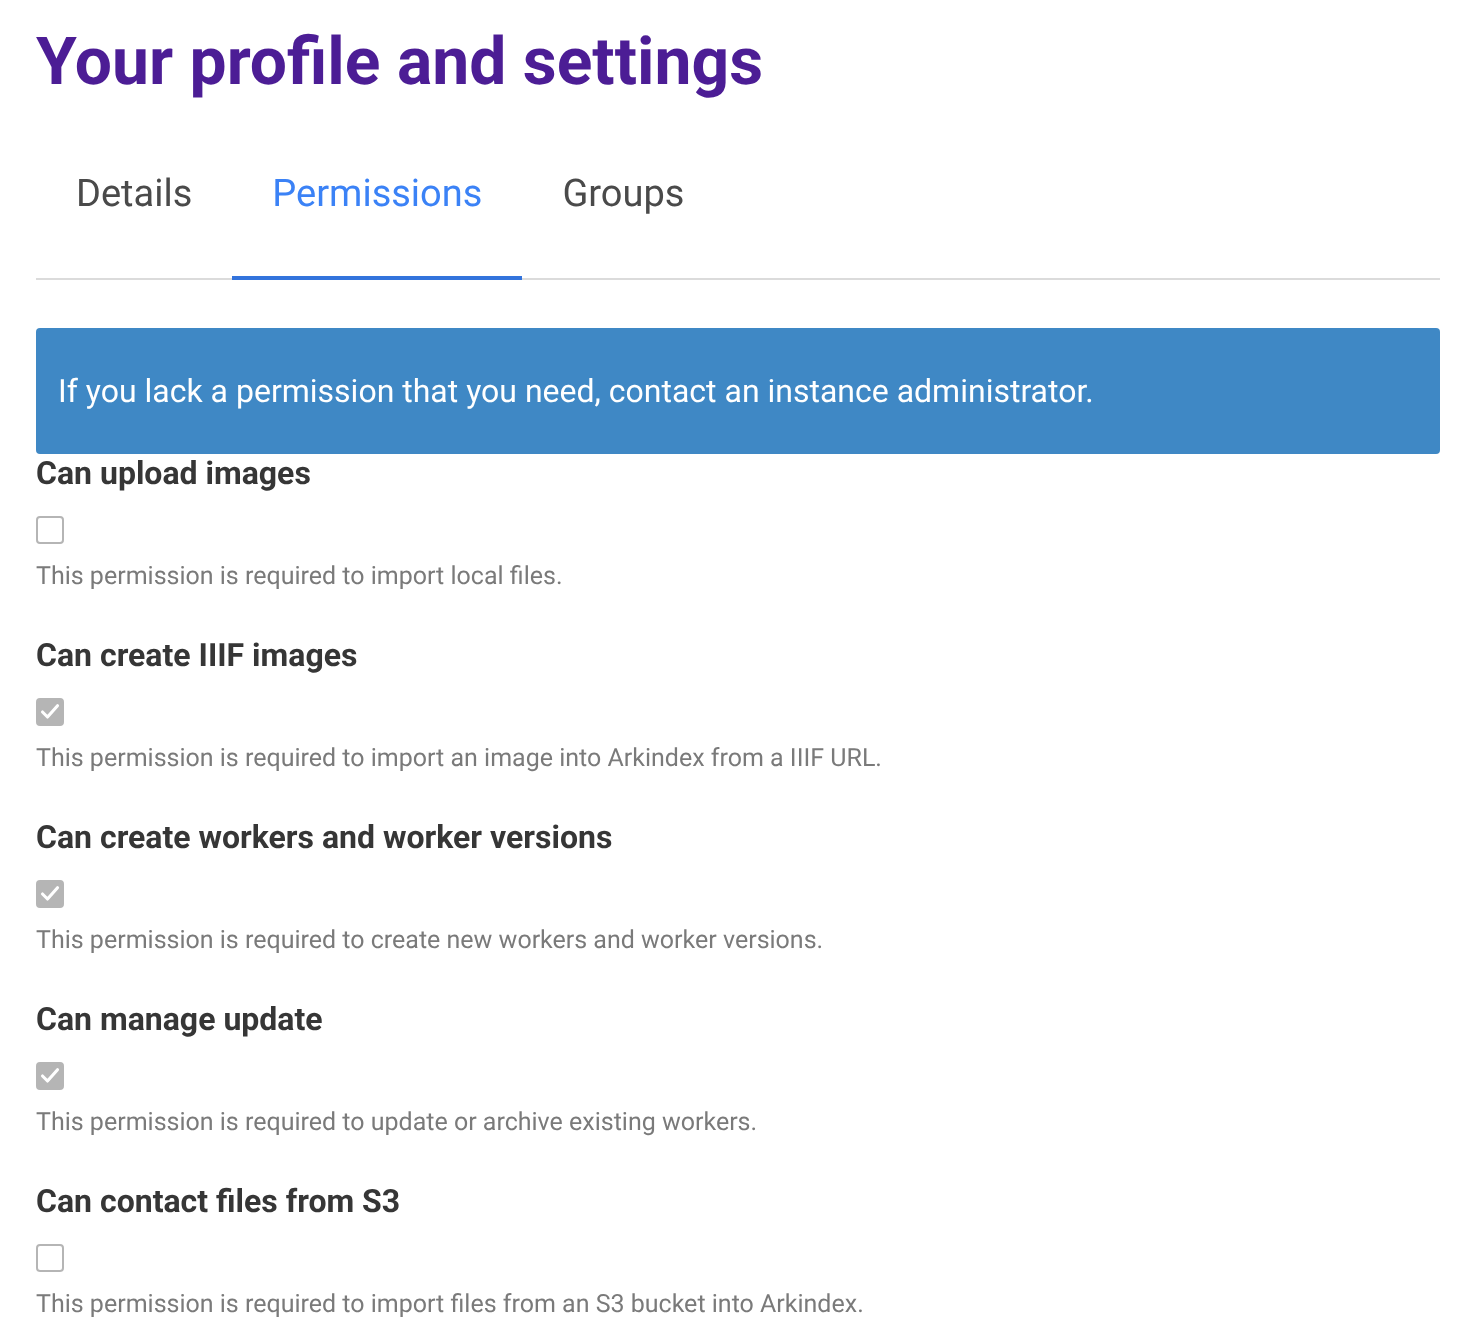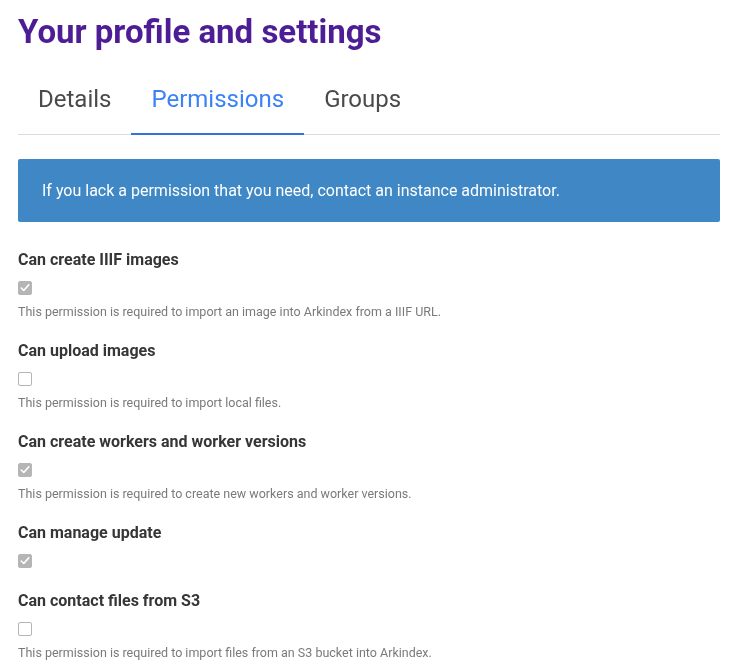--- a/index.html
+++ b/index.html
@@ -19,38 +19,37 @@
     font-weight: 700;
     margin: 12px 0 24px 0;
     color: #4c1d95;
   }
   .tabs {
     display: flex;
     border-bottom: 1px solid #dbdbdb;
     margin-bottom: 24px;
   }
   .tab {
-    padding: 10px 20px 20px 20px;
-    font-size: 24px;
+    padding: 10px 20px 30px 20px;
+    font-size: 19px;
     color: #4a4a4a;
     cursor: pointer;
     border-bottom: 2px solid transparent;
     margin-bottom: -1px;
   }
   .tab.active {
     color: #3b82f6;
     border-bottom: 2px solid #3273dc;
   }
   .info-banner {
     background: #3f88c5;
     color: #fff;
-    padding: 22px 24px;
+    padding: 22px 11px;
     font-size: 16px;
     border-radius: 2px;
-    margin-bottom: 28px;
   }
   .perm {
     margin-bottom: 22px;
   }
   .perm-title {
     font-weight: 700;
     font-size: 16px;
     margin-bottom: 8px;
     color: #363636;
   }
@@ -90,37 +89,37 @@
 
   <div class="tabs">
     <div class="tab">Details</div>
     <div class="tab active">Permissions</div>
     <div class="tab">Groups</div>
   </div>
 
   <div class="info-banner">If you lack a permission that you need, contact an instance administrator.</div>
 
   <div class="perm">
+    <div class="perm-title">Can upload images</div>
+    <div class="check-row">
+      <span class="fake-checkbox"></span>
+    </div>
+    <div class="perm-desc">This permission is required to import local files.</div>
+  </div>
+
+  <div class="perm">
     <div class="perm-title">Can create IIIF images</div>
     <div class="check-row">
       <span class="fake-checkbox checked">
         <svg viewBox="0 0 16 16">
             <path d="M2 8 L6 12 L14 3" stroke="#fff" stroke-width="2.5" fill="none" stroke-linecap="round" stroke-linejoin="round"></path>
           </svg>
       </span>
     </div>
     <div class="perm-desc">This permission is required to import an image into Arkindex from a IIIF URL.</div>
-  </div>
-
-  <div class="perm">
-    <div class="perm-title">Can upload images</div>
-    <div class="check-row">
-      <span class="fake-checkbox"></span>
-    </div>
-    <div class="perm-desc">This permission is required to import local files.</div>
   </div>
 
   <div class="perm">
     <div class="perm-title">Can create workers and worker versions</div>
     <div class="check-row">
       <span class="fake-checkbox checked">
         <svg viewBox="0 0 16 16">
             <path d="M2 8 L6 12 L14 3" stroke="#fff" stroke-width="2.5" fill="none" stroke-linecap="round" stroke-linejoin="round"></path>
           </svg>
       </span>
@@ -130,20 +129,21 @@
 
   <div class="perm">
     <div class="perm-title">Can manage update</div>
     <div class="check-row">
       <span class="fake-checkbox checked">
         <svg viewBox="0 0 16 16">
             <path d="M2 8 L6 12 L14 3" stroke="#fff" stroke-width="2.5" fill="none" stroke-linecap="round" stroke-linejoin="round"></path>
           </svg>
       </span>
     </div>
+    <div class="perm-desc">This permission is required to update or archive existing workers.</div>
   </div>
 
   <div class="perm">
     <div class="perm-title">Can contact files from S3</div>
     <div class="check-row">
       <span class="fake-checkbox"></span>
     </div>
     <div class="perm-desc">This permission is required to import files from an S3 bucket into Arkindex.</div>
   </div>
 

